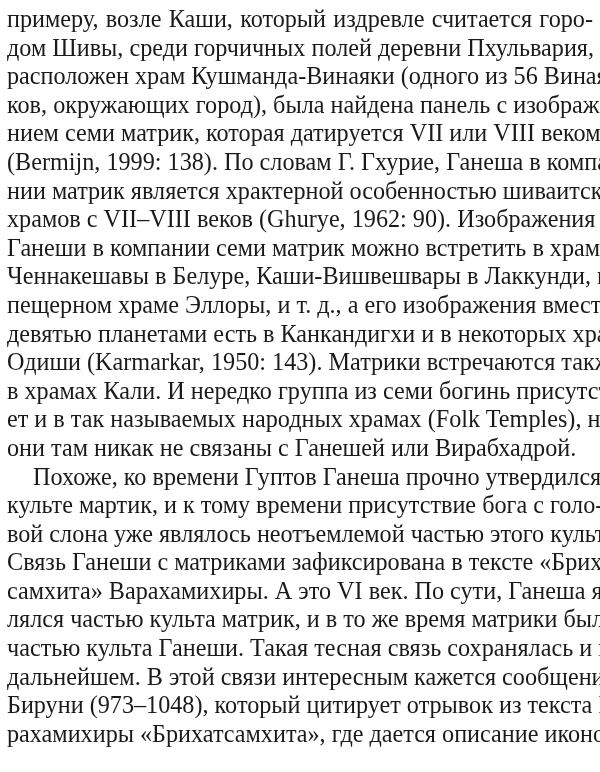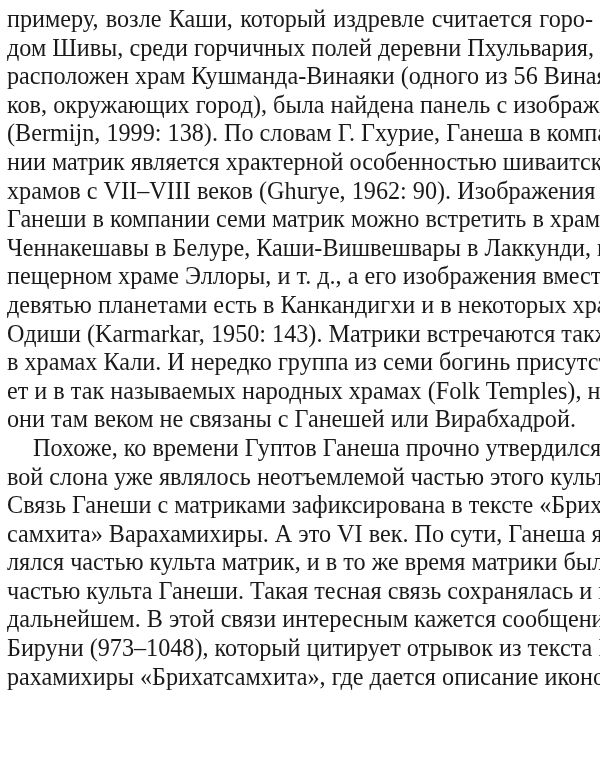--- a/index.html
+++ b/index.html
@@ -39,34 +39,36 @@
 </style>
 </head>
 <body>
 
 <div class="page">
   <div class="paragraph">
     <span class="line">примеру, возле Каши, который издревле считается горо-</span>
     <span class="line">дом Шивы, среди горчичных полей деревни Пхульвария, где</span>
     <span class="line">расположен храм Кушманда-Винаяки (одного из 56 Виная-</span>
     <span class="line">ков, окружающих город), была найдена панель с изображе-</span>
+    <span class="line">нием семи матрик, которая датируется VII или VIII веком</span>
     <span class="line">(Bermijn, 1999: 138). По словам Г. Гхурие, Ганеша в компа-</span>
     <span class="line">нии матрик является храктерной особенностью шиваитских</span>
     <span class="line">храмов с VII–VIII веков (Ghurye, 1962: 90). Изображения</span>
     <span class="line">Ганеши в компании семи матрик можно встретить в храмах</span>
     <span class="line">Ченнакешавы в Белуре, Каши-Вишвешвары в Лаккунди, в</span>
     <span class="line">пещерном храме Эллоры, и т. д., а его изображения вместе с</span>
     <span class="line">девятью планетами есть в Канкандигхи и в некоторых храмах</span>
     <span class="line">Одиши (Karmarkar, 1950: 143). Матрики встречаются также</span>
     <span class="line">в храмах Кали. И нередко группа из семи богинь присутству-</span>
     <span class="line">ет и в так называемых народных храмах (Folk Temples), но</span>
-    <span class="line last">они там веком не связаны с Ганешей или Вирабхадрой.</span>
+    <span class="line last">они там никак не связаны с Ганешей или Вирабхадрой.</span>
   </div>
   <div class="paragraph">
     <span class="line indent">Похоже, ко времени Гуптов Ганеша прочно утвердился в</span>
+    <span class="line">культе мартик, и к тому времени присутствие бога с голо-</span>
     <span class="line">вой слона уже являлось неотъемлемой частью этого культа.</span>
     <span class="line">Связь Ганеши с матриками зафиксирована в тексте «Брихат-</span>
     <span class="line">самхита» Варахамихиры. А это VI век. По сути, Ганеша яв-</span>
     <span class="line">лялся частью культа матрик, и в то же время матрики были</span>
     <span class="line">частью культа Ганеши. Такая тесная связь сохранялась и в</span>
     <span class="line">дальнейшем. В этой связи интересным кажется сообщение</span>
     <span class="line">Бируни (973–1048), который цитирует отрывок из текста Ва-</span>
     <span class="line">рахамихиры «Брихатсамхита», где дается описание иконо-</span>
   </div>
 </div>

